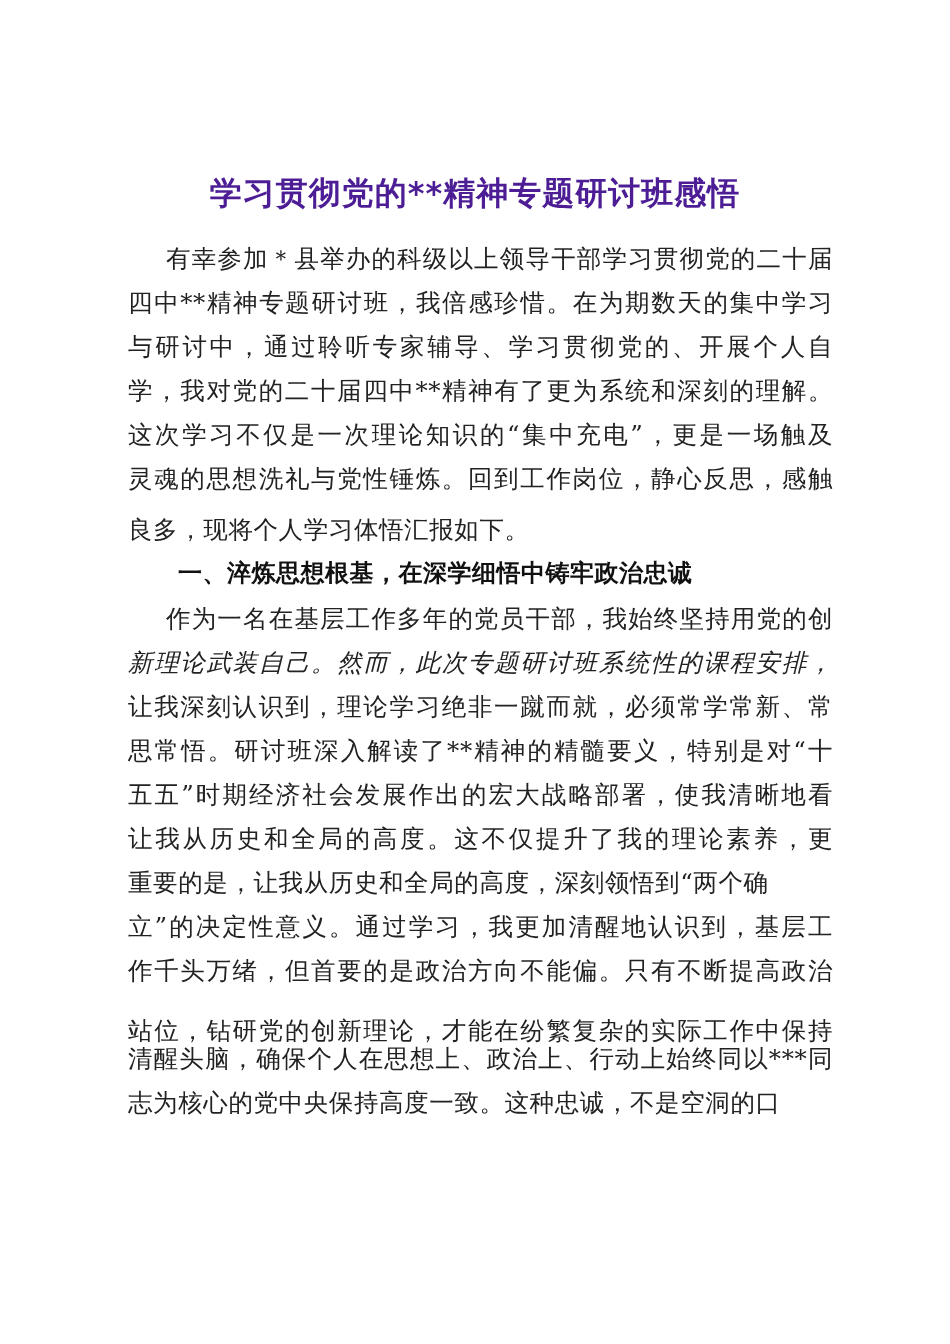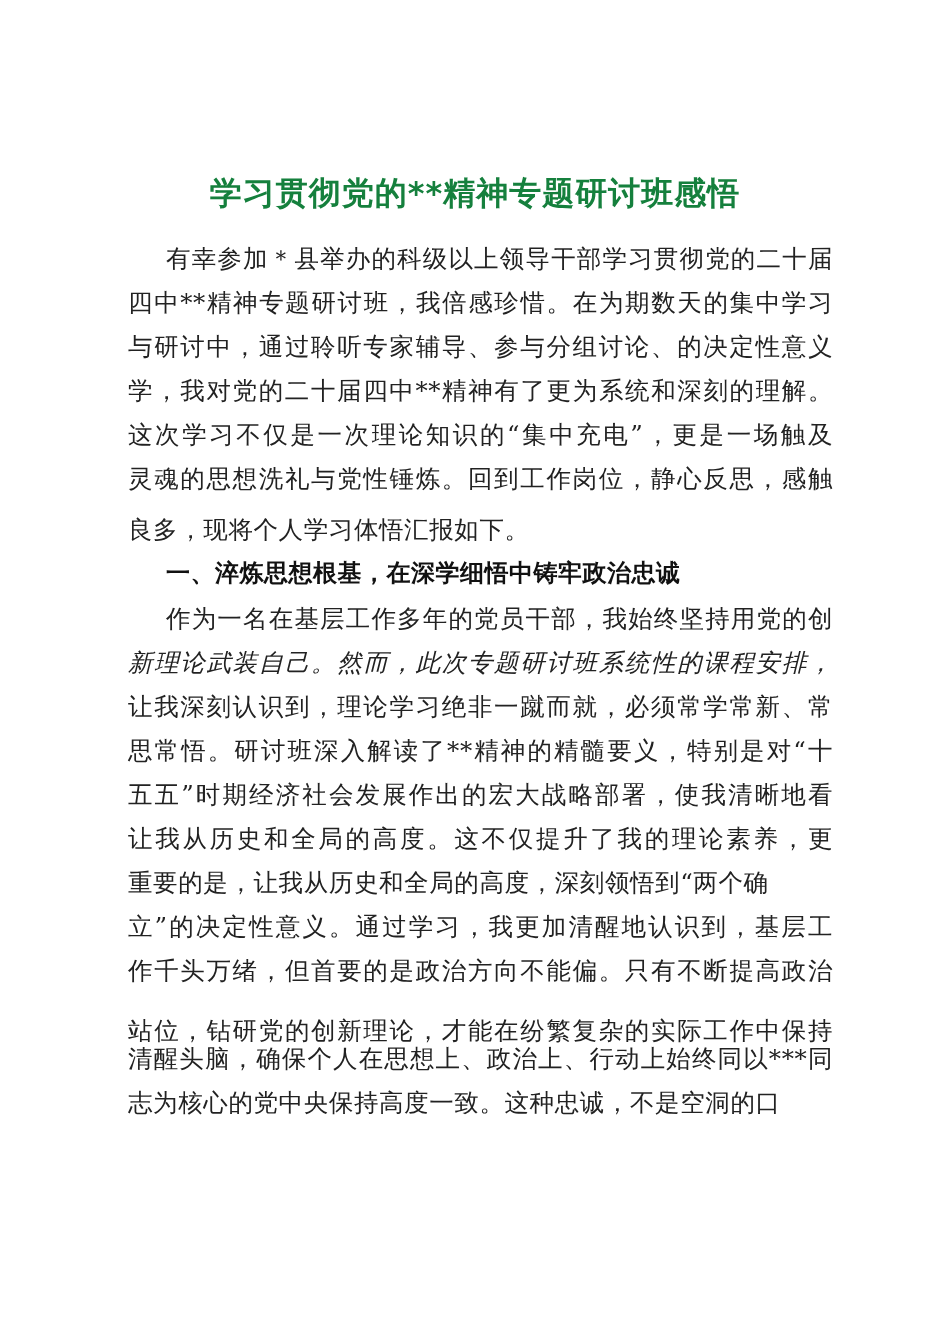--- a/index.html
+++ b/index.html
@@ -26,21 +26,21 @@
       position: absolute;
       left: 0;
       top: 168px;
       width: 950px;
       text-align: center;
       font-family: "DejaVu Sans", "Liberation Sans", sans-serif;
       font-weight: bold;
       font-size: 32px;
       line-height: 50px;
       letter-spacing: 1px;
-      color: #15803d;
+      color: #4c1d95;
     }
     .line {
       position: absolute;
       left: 128px;
       width: 705px;
       font-size: 24.5px;
       line-height: 44px;
       height: 44px;
       white-space: nowrap;
       letter-spacing: 0.6px;
@@ -70,28 +70,28 @@
 </head>
 <body>
 
 <div class="page">
 
   <div class="title">学习贯彻党的**精神专题研讨班感悟</div>
 
   <div>
     <div class="line indent justify" style="top:237px;">有幸参加＊县举办的科级以上领导干部学习贯彻党的二十届</div>
     <div class="line justify" style="top:281px;">四中**精神专题研讨班，我倍感珍惜。在为期数天的集中学习</div>
-    <div class="line justify" style="top:325px;">与研讨中，通过聆听专家辅导、参与分组讨论、的决定性意义</div>
+    <div class="line justify" style="top:325px;">与研讨中，通过聆听专家辅导、学习贯彻党的、开展个人自</div>
     <div class="line justify" style="top:369px;">学，我对党的二十届四中**精神有了更为系统和深刻的理解。</div>
     <div class="line justify" style="top:413px;">这次学习不仅是一次理论知识的“集中充电”，更是一场触及</div>
     <div class="line justify" style="top:457px;">灵魂的思想洗礼与党性锤炼。回到工作岗位，静心反思，感触</div>
     <div class="line" style="top:508px;">良多，现将个人学习体悟汇报如下。</div>
   </div>
 
-  <div class="heading" style="top:551px;">一、淬炼思想根基，在深学细悟中铸牢政治忠诚</div>
+  <div class="heading" style="top:551px;margin-left:12px;">一、淬炼思想根基，在深学细悟中铸牢政治忠诚</div>
 
   <div>
     <div class="line indent justify" style="top:597px;">作为一名在基层工作多年的党员干部，我始终坚持用党的创</div>
     <div class="line justify" style="top:641px;font-style:italic;">新理论武装自己。然而，此次专题研讨班系统性的课程安排，</div>
     <div class="line justify" style="top:685px;">让我深刻认识到，理论学习绝非一蹴而就，必须常学常新、常</div>
     <div class="line justify" style="top:729px;">思常悟。研讨班深入解读了**精神的精髓要义，特别是对“十</div>
     <div class="line justify" style="top:773px;">五五”时期经济社会发展作出的宏大战略部署，使我清晰地看</div>
     <div class="line justify" style="top:817px;">让我从历史和全局的高度。这不仅提升了我的理论素养，更</div>
     <div class="line" style="top:861px;">重要的是，让我从历史和全局的高度，深刻领悟到“两个确</div>
     <div class="line justify" style="top:905px;">立”的决定性意义。通过学习，我更加清醒地认识到，基层工</div>

